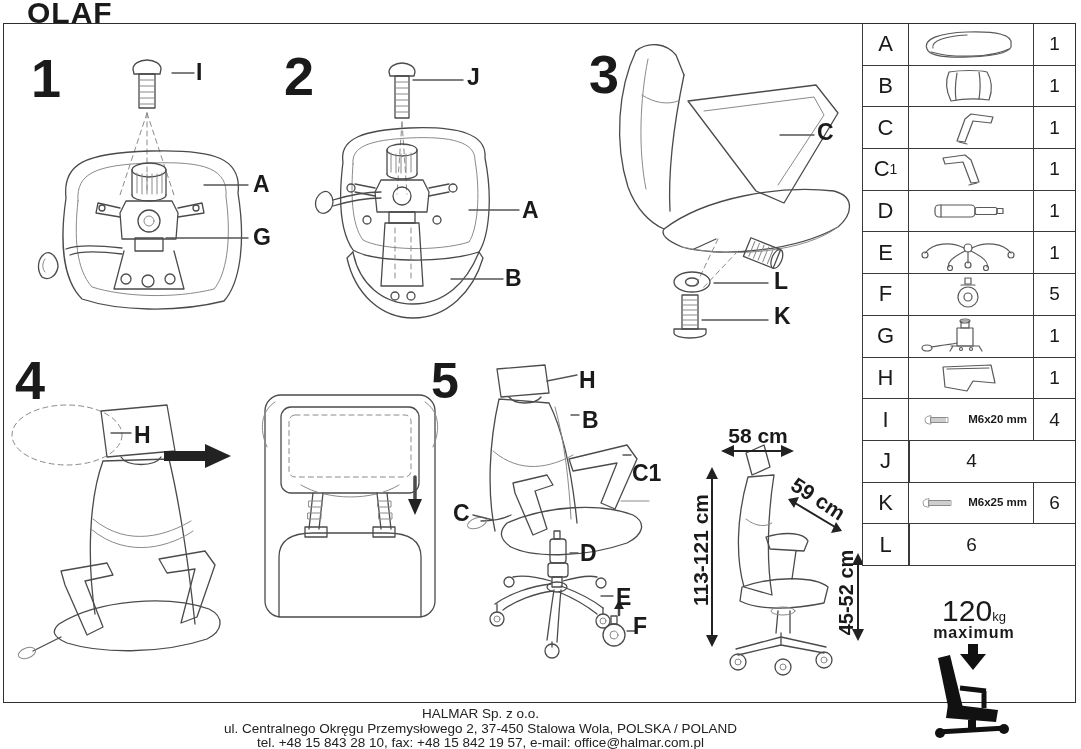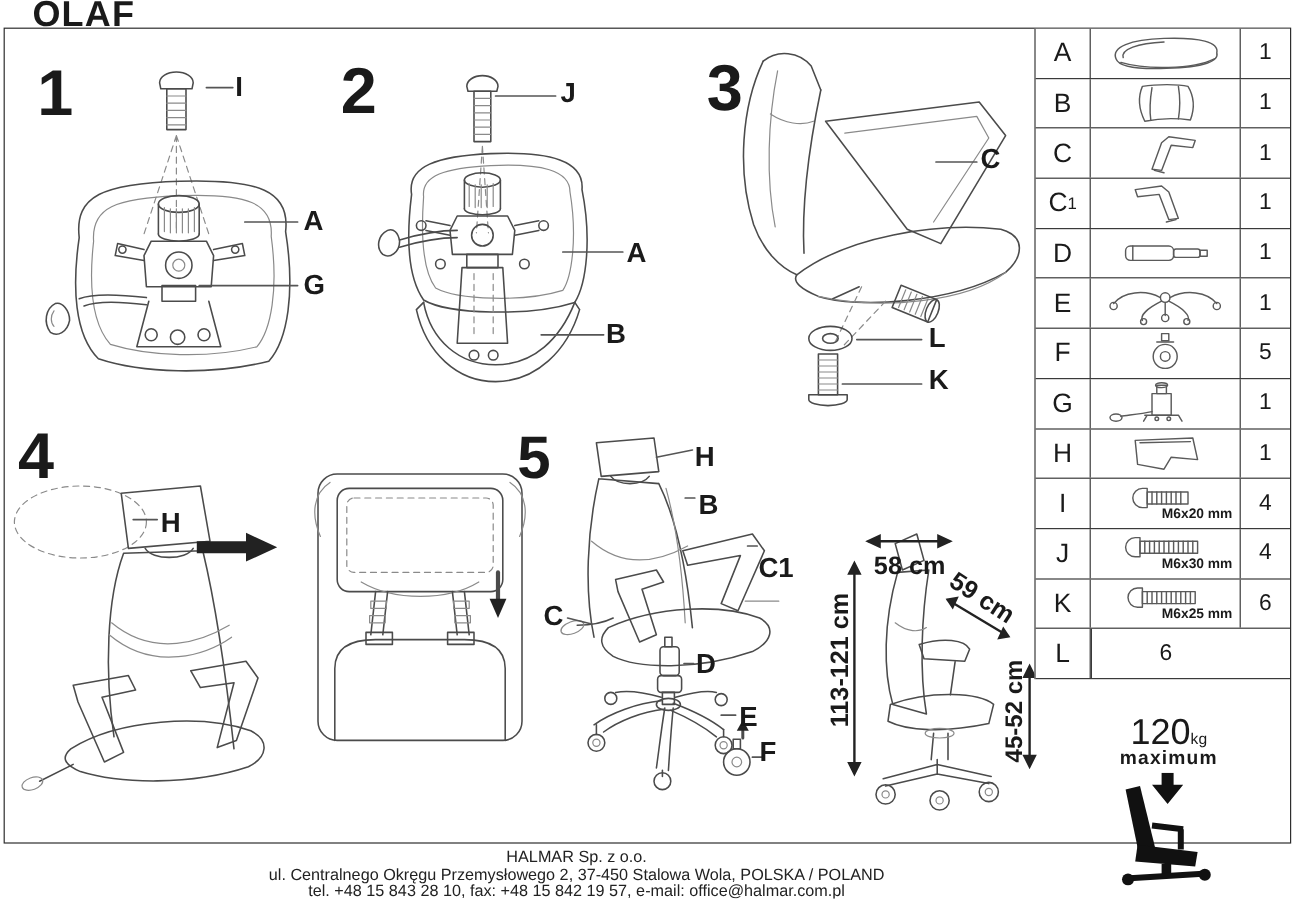--- a/index.html
+++ b/index.html
@@ -14,21 +14,21 @@
       stroke:#4b4b4b;fill:none;stroke-width:1.3;stroke-linecap:round;stroke-linejoin:round;}
   svg.draw .thin{stroke:#8a8a8a;stroke-width:1;}
   svg.draw .dash{stroke-dasharray:5,4;}
   svg.draw .lead{stroke:#555;stroke-width:1.4;}
   svg.draw .fillk{fill:#222;stroke:none;}
   
   .ptable{position:absolute;right:0;top:0;width:212px;height:542px;border-left:1.4px solid #3a3a3a;background:#fff;}
   .prow{display:grid;grid-template-columns:46px 124px 42px;height:41.69px;border-bottom:1.4px solid #3a3a3a;box-sizing:border-box;}
   .pletter{display:flex;align-items:center;justify-content:center;font-size:22px;border-right:1.2px solid #3a3a3a;}
   .pletter sub{font-size:14px;line-height:0;}
-  .picon{display:flex;flex-direction:column;align-items:center;justify-content:center;}
+  .picon{display:flex;align-items:center;justify-content:space-between;}
   .pqty{display:flex;align-items:center;justify-content:center;font-size:19px;border-left:1.2px solid #3a3a3a;}
   .picon svg path,.picon svg rect,.picon svg ellipse,.picon svg circle,.picon svg line{
       stroke:#5a5a5a;fill:none;stroke-width:1.2;stroke-linecap:round;stroke-linejoin:round;}
   .psize{font-size:11.5px;font-weight:bold;width:100%;text-align:right;padding-right:6px;box-sizing:border-box;margin-top:-2px;}
   
   .weight{position:absolute;left:880px;top:572px;width:180px;text-align:center;}
   .weight .w1{font-size:30px;font-weight:normal;line-height:1;}
   .weight .w2{font-size:13px;font-weight:normal;}
   .weight .wmax{font-size:16px;font-weight:bold;margin-top:-2px;letter-spacing:1px;}
   
@@ -292,21 +292,21 @@
 
       <line x1="46" y1="52" x2="46" y2="224" style="stroke:#222;stroke-width:2"></line>
       <path class="fillk" d="M46,48 L40,60 L52,60 Z M46,228 L40,216 L52,216 Z"></path>
 
       <line x1="124" y1="81" x2="174" y2="111" style="stroke:#222;stroke-width:2"></line>
       <path class="fillk" d="M122,80 L133,78 L128,89 Z M176,112 L165,114 L170,103 Z"></path>
 
       <line x1="192" y1="138" x2="192" y2="218" style="stroke:#222;stroke-width:2"></line>
       <path class="fillk" d="M192,134 L186,146 L198,146 Z M192,222 L186,210 L198,210 Z"></path>
     </svg>
-    <span class="dim" style="left:714px;top:400px;width:80px;margin-top:36px;">58 cm</span>
+    <span class="dim" style="left:714px;top:400px;width:80px;">58 cm</span>
     <span class="dim" style="left:764px;top:463px;width:100px;transform:rotate(33deg);">59 cm</span>
     <span class="dim rot90" style="left:627px;top:514px;width:140px;">113-121 cm</span>
     <span class="dim rot90" style="left:772px;top:557px;width:140px;font-size:20px;">45-52 cm</span>
 
     <div class="ptable">
 
       <div class="prow">
         <div class="pletter">
             <span>A</span>
           </div>
@@ -456,28 +456,20 @@
             </svg>
           <div class="psize">M6x20 mm</div>
         </div>
         <div class="pqty">4</div>
       </div>
 
       <div class="prow">
         <div class="pletter">
             <span>J</span>
           </div>
-        <div class="picon">
-          <svg width="118" height="20" viewBox="0 0 118 20">
-              <path d="M34,2 a8,8 0 0 0 0,16 h4 v-16 z"></path>
-              <rect x="38" y="5" width="48" height="10"></rect>
-              <path d="M42,5 v10 M46,5 v10 M50,5 v10 M54,5 v10 M58,5 v10 M62,5 v10 M66,5 v10 M70,5 v10 M74,5 v10 M78,5 v10 M82,5 v10"></path>
-            </svg>
-          <div class="psize">M6x30 mm</div>
-        </div>
         <div class="pqty">4</div>
       </div>
 
       <div class="prow">
         <div class="pletter">
             <span>K</span>
           </div>
         <div class="picon">
           <svg width="118" height="20" viewBox="0 0 118 20">
               <path d="M36,2 a8,8 0 0 0 0,16 h4 v-16 z"></path>

